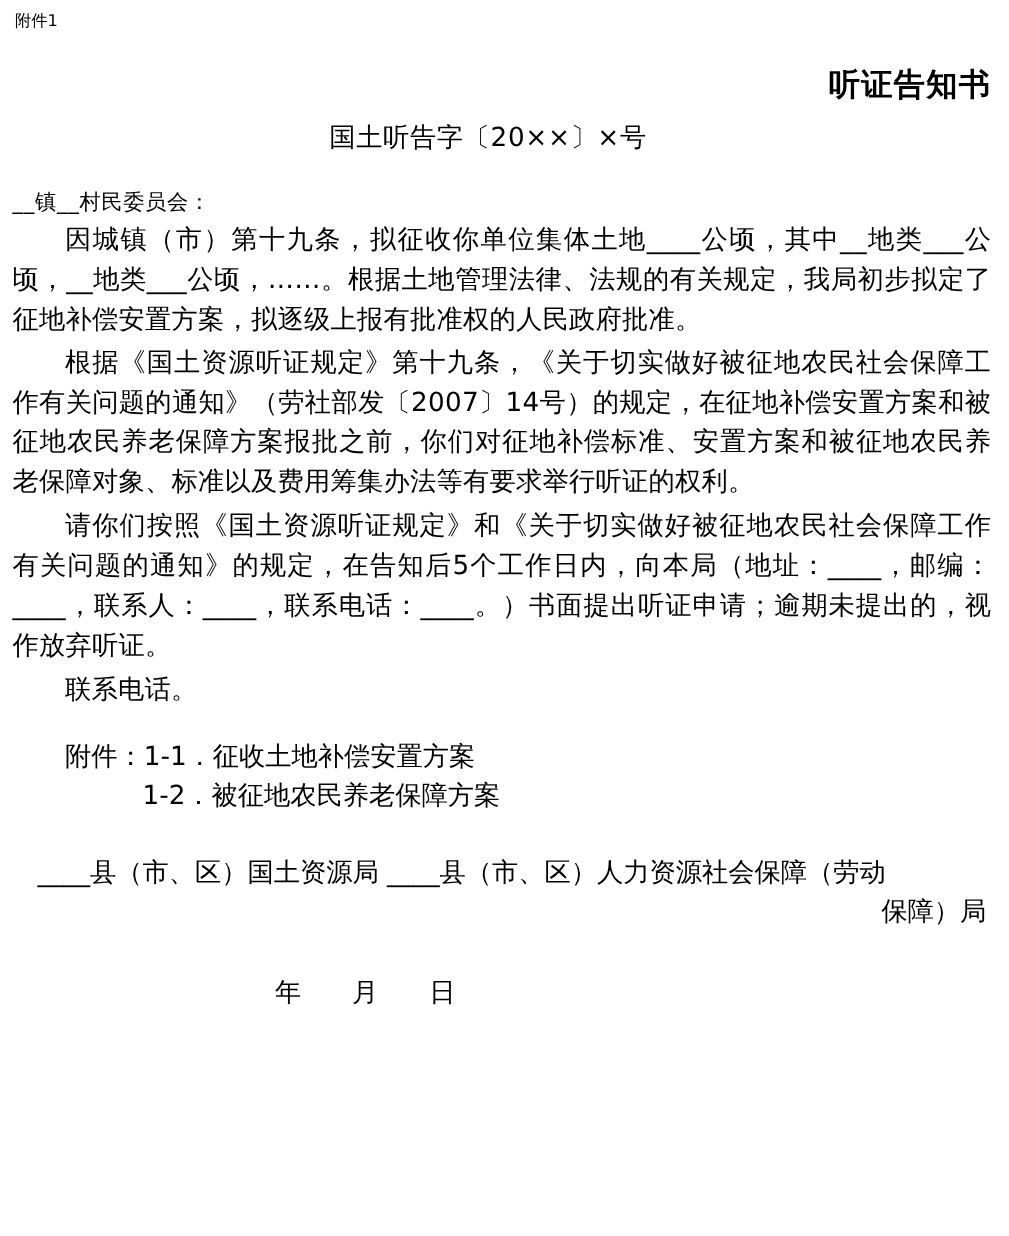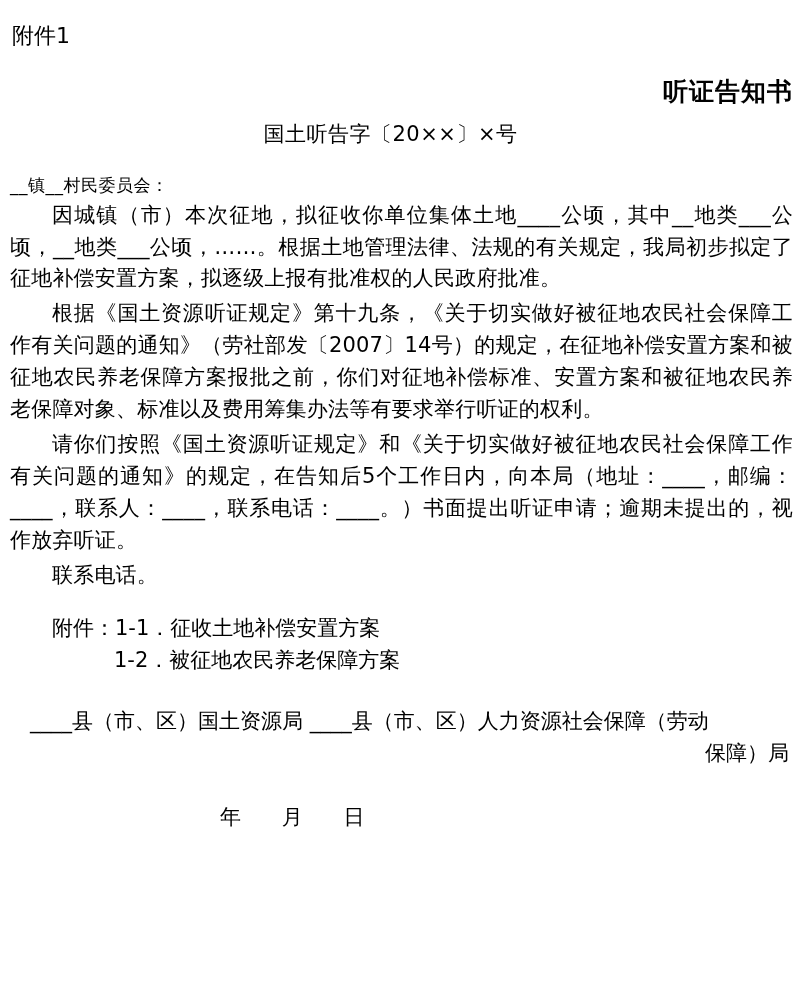--- a/index.html
+++ b/index.html
@@ -16,23 +16,23 @@
     overflow: hidden;
   }
   .page {
     width: 807px;
     height: 989px;
     box-sizing: border-box;
     padding: 8px 14px 0 10px;
     position: relative;
   }
   .attachment-label {
-    font-size: 22px;
+    font-size: 13px;
     line-height: 1.3;
-    margin: 14px 0 0 2px;
+    margin: 2px 0 0 2px;
   }
   .doc-title {
     text-align: right;
     font-size: 25px;
     font-weight: bold;
     letter-spacing: 1px;
     margin-top: 24px;
   }
   .doc-number {
     text-align: center;
@@ -93,21 +93,21 @@
 <div class="page">
 
   <div class="attachment-label">附件1</div>
 
   <div class="doc-title">听证告知书</div>
 
   <div class="doc-number">国土听告字〔20××〕×号</div>
 
   <div class="recipient">__镇__村民委员会：</div>
 
-  <p class="body-para">因城镇（市）本次征地，拟征收你单位集体土地____公顷，其中__地类___公顷，__地类___公顷，……。根据土地管理法律、法规的有关规定，我局初步拟定了征地补偿安置方案，拟逐级上报有批准权的人民政府批准。</p>
+  <p class="body-para">因城镇（市）第十九条，拟征收你单位集体土地____公顷，其中__地类___公顷，__地类___公顷，……。根据土地管理法律、法规的有关规定，我局初步拟定了征地补偿安置方案，拟逐级上报有批准权的人民政府批准。</p>
 
 
   <p class="body-para">根据《国土资源听证规定》第十九条，《关于切实做好被征地农民社会保障工作有关问题的通知》（劳社部发〔2007〕14号）的规定，在征地补偿安置方案和被征地农民养老保障方案报批之前，你们对征地补偿标准、安置方案和被征地农民养老保障对象、标准以及费用筹集办法等有要求举行听证的权利。</p>
 
   <p class="body-para">请你们按照《国土资源听证规定》和《关于切实做好被征地农民社会保障工作有关问题的通知》的规定，在告知后5个工作日内，向本局（地址：____，邮编：____，联系人：____，联系电话：____。）书面提出听证申请；逾期未提出的，视作放弃听证。</p>
 
   <p class="body-para">联系电话。</p>
 
   <div class="attach-list">
     <div class="attach-row">附件：1-1．征收土地补偿安置方案</div>

